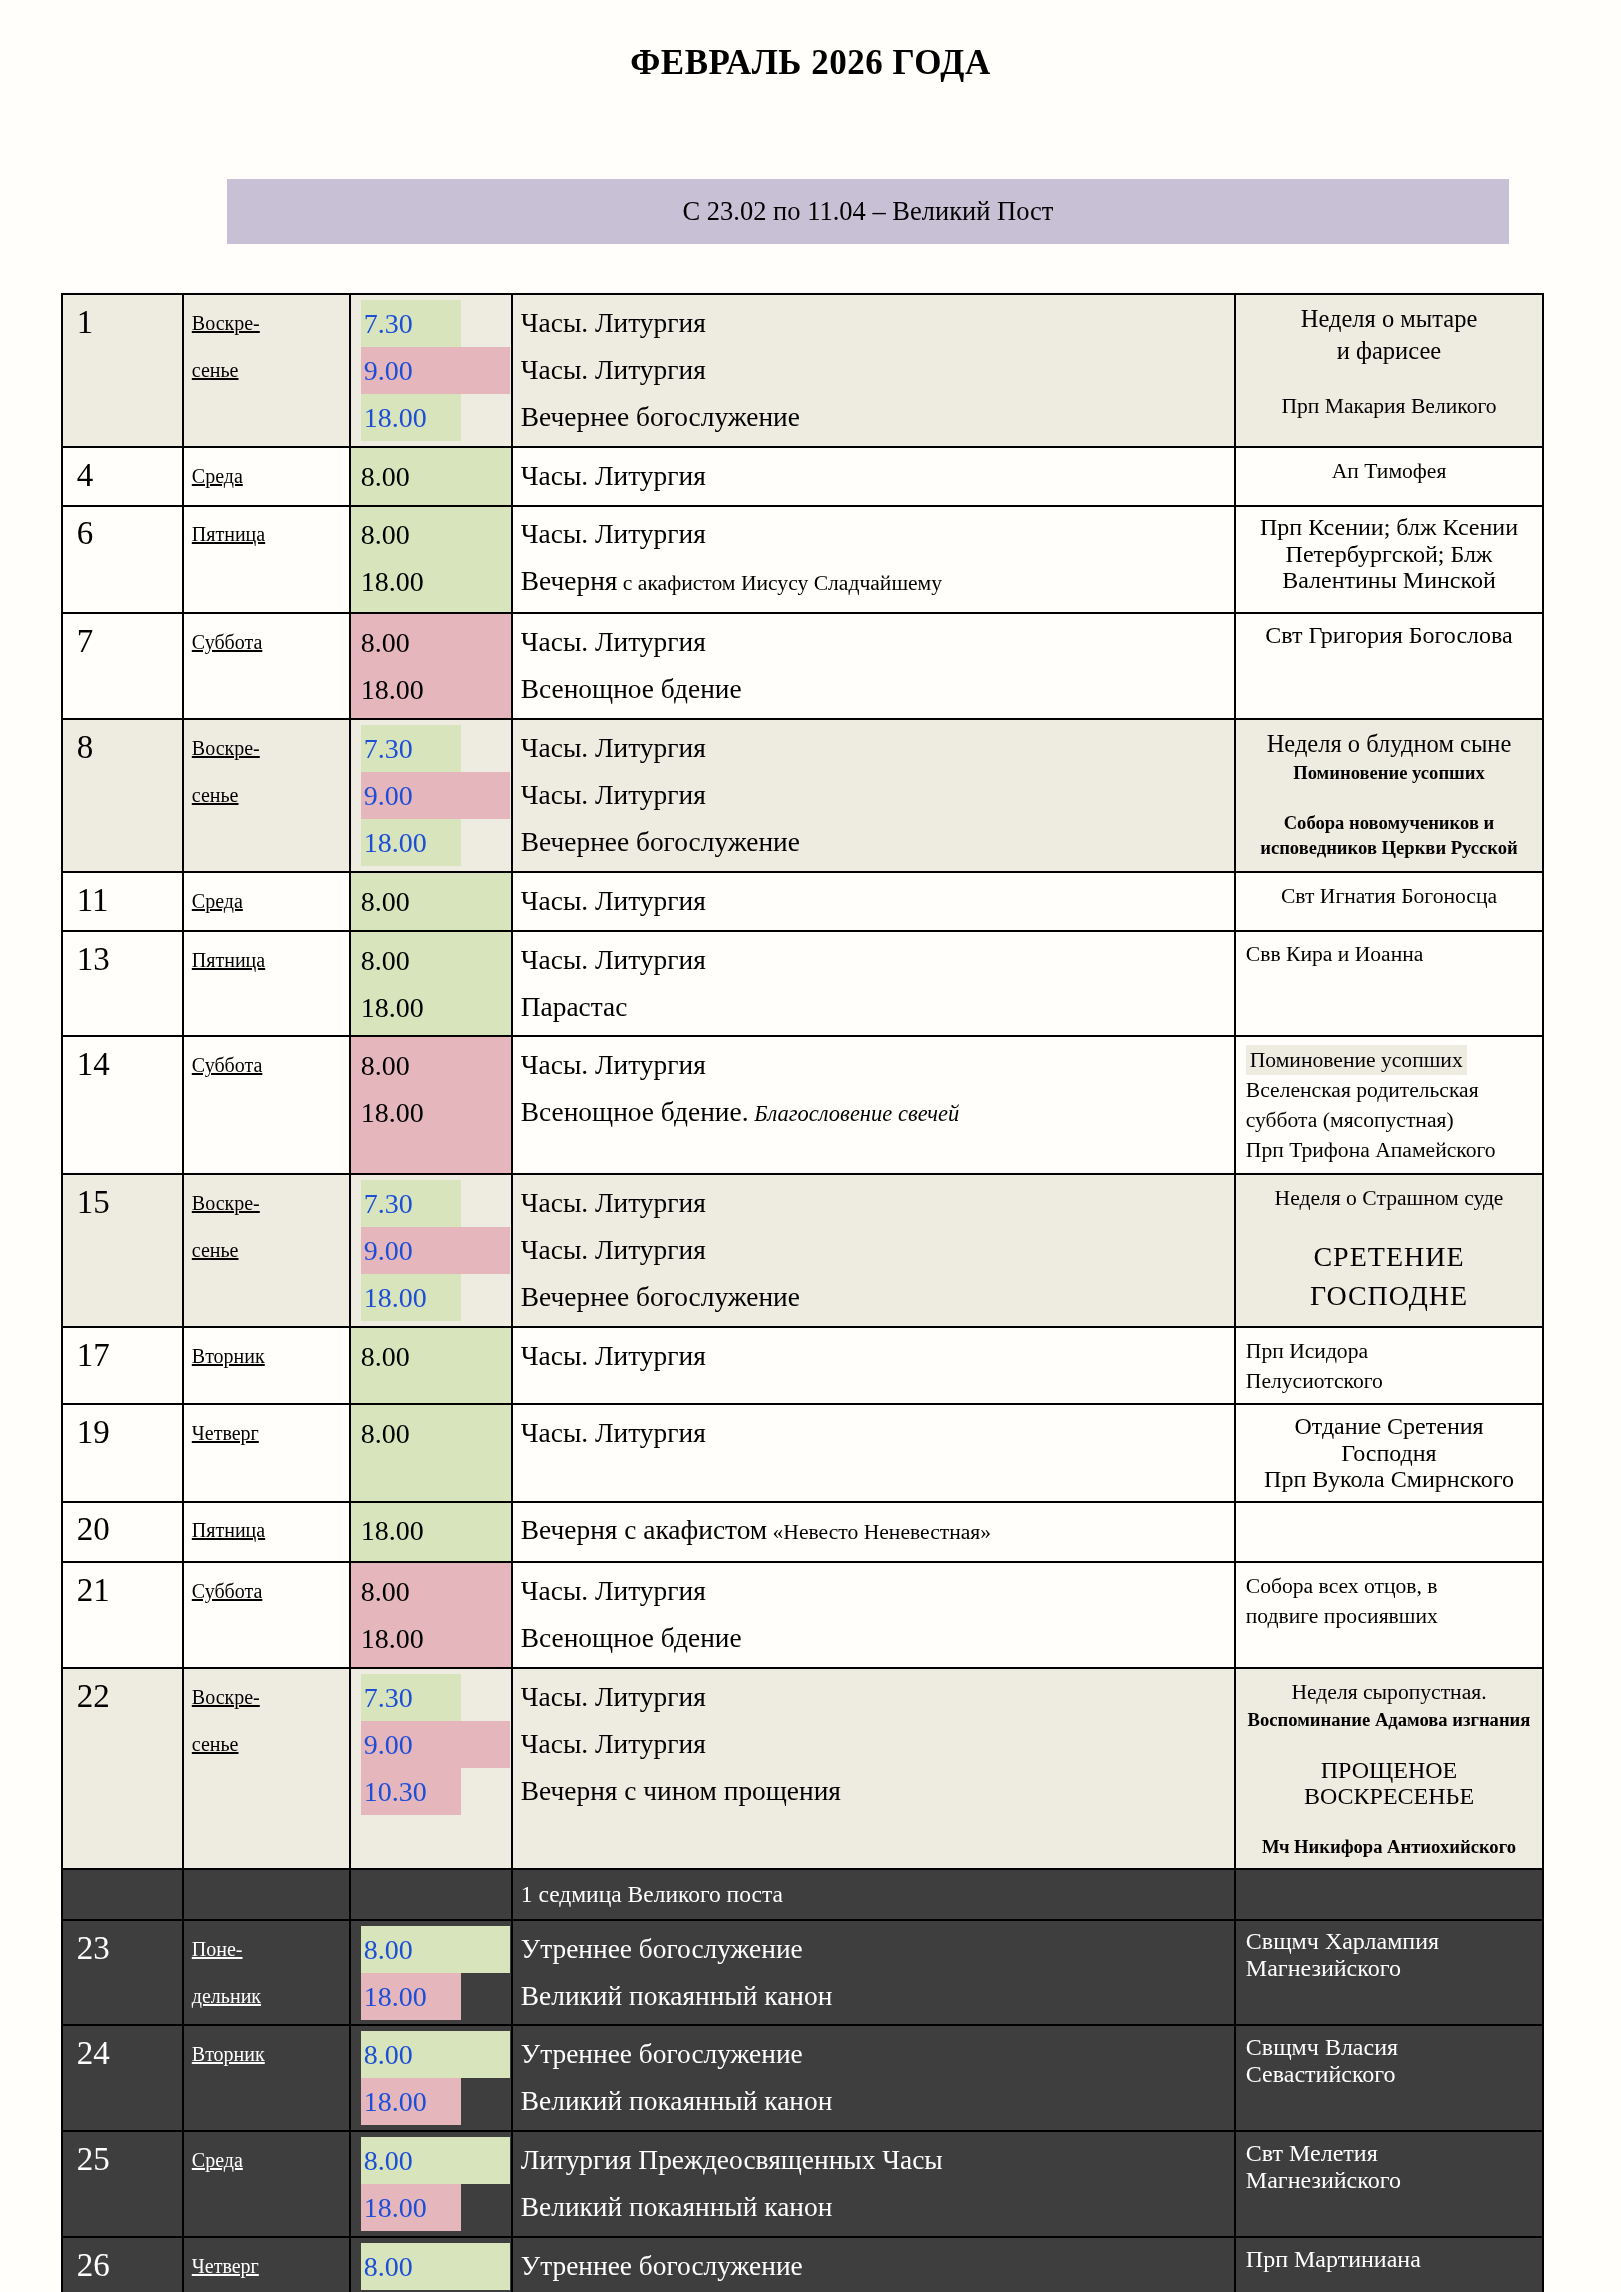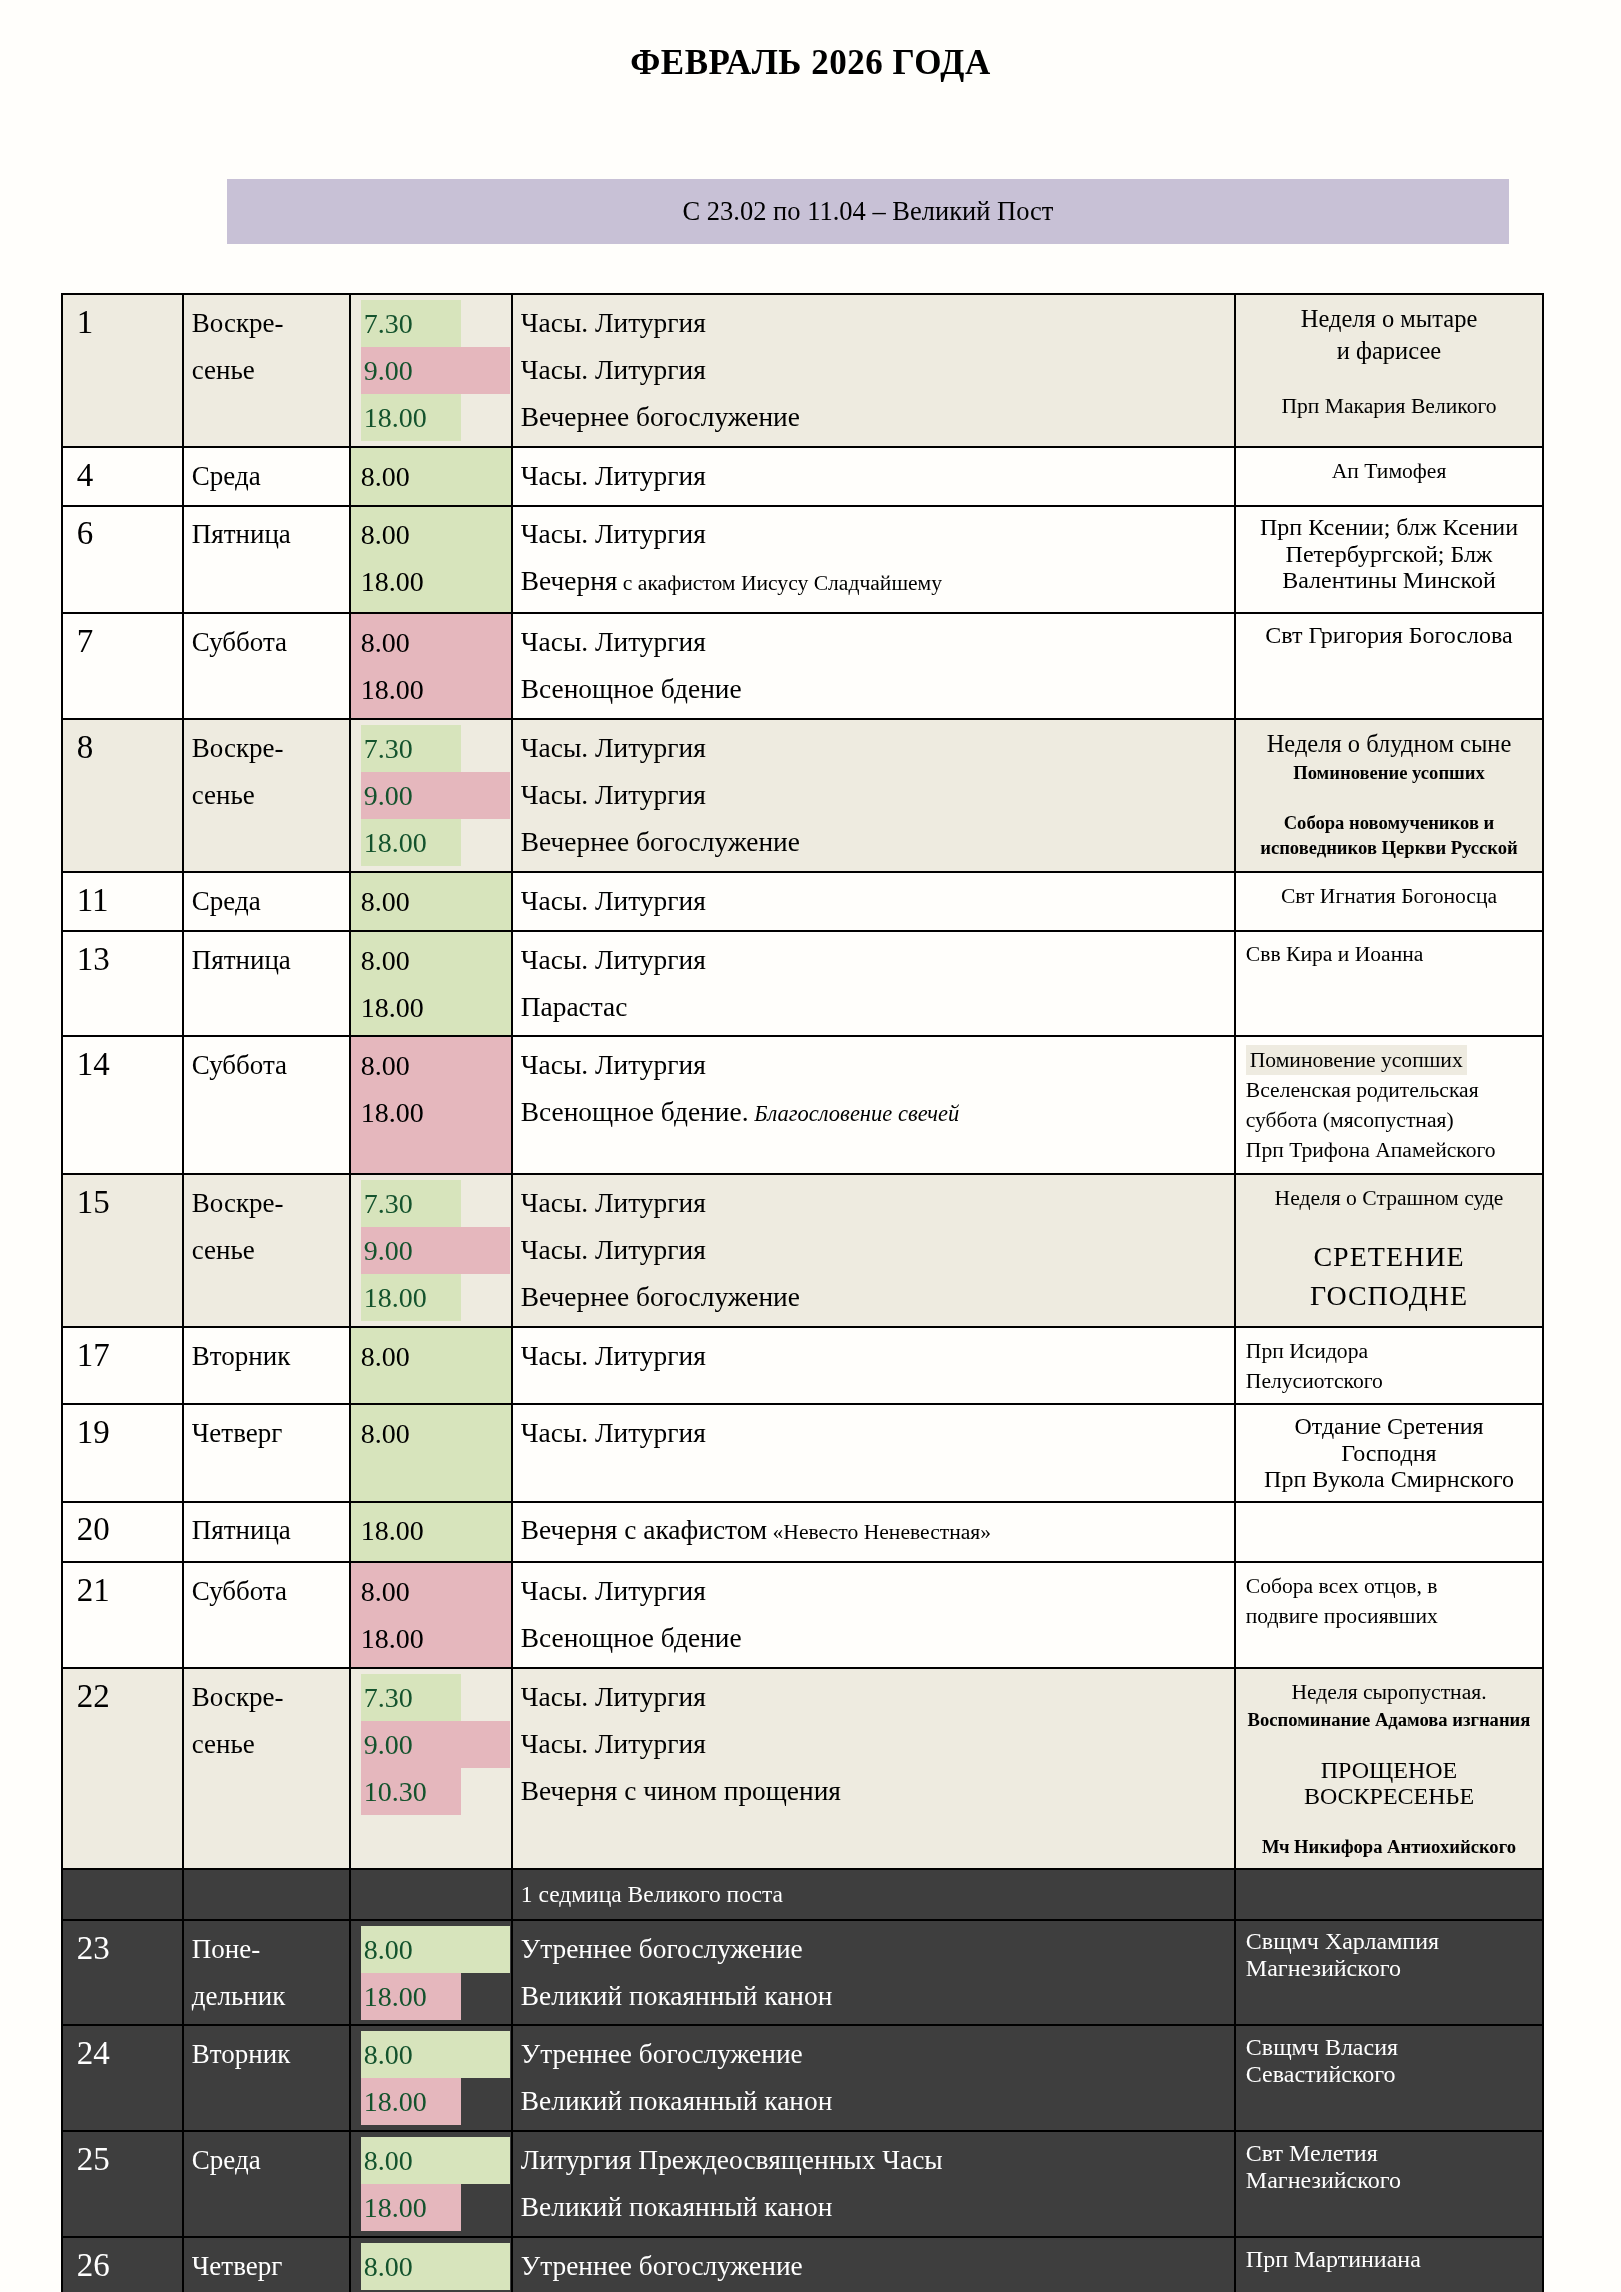--- a/index.html
+++ b/index.html
@@ -49,26 +49,26 @@
     border-top-width:2.9px;
     border-bottom-width:2.9px;
     vertical-align:top;
     padding:4.9px 7.8px;
     overflow:hidden;
   }
   tr.sunday td{background:var(--sunday-bg);}
   tr.dark td, tr.sep td{background:var(--dark-bg);color:#fff;}
   tr.sep td{padding:2px 7.8px;}
   .td-date{font-size:33px;line-height:45px;padding-left:13.7px;}
-  .day-line{font-size:27px;line-height:47px;white-space:nowrap;}
+  .day-line{font-size:20px;line-height:47px;white-space:nowrap;text-decoration:underline;}
   .td-time{padding-left:9.8px;}
   .td-time.fill-green{background:var(--green);}
   .td-time.fill-pink{background:var(--pink);}
   .t-line{font-size:28px;line-height:47px;white-space:nowrap;}
-  .chip{display:inline-block;color:#14532d;min-width:90px;padding:0 7.8px 0 2.9px;}
+  .chip{display:inline-block;color:#1d4ed8;min-width:90px;padding:0 7.8px 0 2.9px;}
   .chip.green{background:var(--green);}
   .chip.pink{background:var(--pink);}
   .chip.wide{min-width:139px;}
   .s-line{font-size:27.4px;line-height:47px;white-space:nowrap;}
   .seg-sm{font-size:21.6px;}
   .seg-em{font-size:22.5px;font-style:italic;}
   .td-notes{text-align:center;padding:7.8px 9.8px;}
   .td-notes.left{text-align:left;}
   .n-lg{font-size:24.5px;line-height:32px;}
   .n-md{font-size:21.6px;line-height:30px;}

